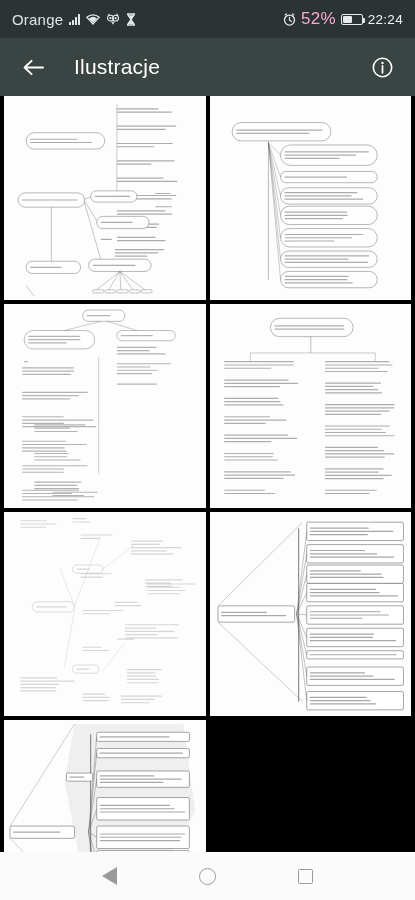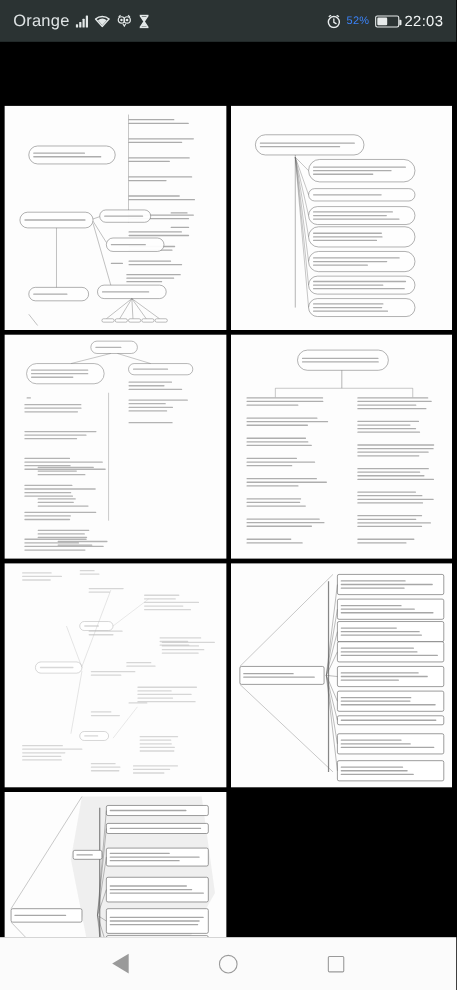--- a/index.html
+++ b/index.html
@@ -14,21 +14,21 @@
   
   .statusbar {
     height: 38px; background: #2b3333;
     display: flex; align-items: center;
     padding: 0 12px; color: #e8eced;
   }
   .sb-left { display: flex; align-items: center; gap: 6px; }
   .sb-right { display: flex; align-items: center; gap: 5px; margin-left: auto; }
   .sb-carrier { font-size: 15px; letter-spacing: .2px; color: #dfe4e5; }
   .sb-ic { display: inline-flex; align-items: center; justify-content: center; }
-  .sb-text { font-size: 10px; color: #3b82f6; letter-spacing: .2px; text-align: center; }
+  .sb-text { font-size: 17px; color: #f9a8d4; letter-spacing: .2px; text-align: center; }
   .sb-clock { font-size: 13.5px; color: #f2f6f6; letter-spacing: .3px; }
 
   
   .bars { display: flex; align-items: flex-end; gap: 1px; height: 11px; }
   .bars i { display: block; width: 2px; background: #e3e8e8; border-radius: .5px; }
   .bars i:nth-child(1) { height: 3px; }
   .bars i:nth-child(2) { height: 5px; }
   .bars i:nth-child(3) { height: 8px; }
   .bars i:nth-child(4) { height: 11px; }
 
@@ -129,24 +129,39 @@
         <svg width="13" height="13" viewBox="0 0 14 14">
           <circle cx="7" cy="7.6" r="5.4" fill="none" stroke="#e8eced" stroke-width="1.4"></circle>
           <path d="M7 4.6V7.8l2.2 1.3" stroke="#e8eced" stroke-width="1.3" fill="none" stroke-linecap="round"></path>
           <path d="M2 2.4 4.2 .9M12 2.4 9.8 .9" stroke="#e8eced" stroke-width="1.4" fill="none"></path>
         </svg>
       </span>
       <span class="sb-text">52%</span>
       <span class="batt">
           <b style="width: 52%;"></b>
         </span>
-      <span class="sb-clock">22:03</span>
+      <span class="sb-clock">22:24</span>
     </div>
   </div>
 
+  <div class="appbar">
+    <div class="appbar-back">
+      <svg width="23" height="19" viewBox="0 0 24 20">
+        <path d="M22 10H3M10 3 2.6 10 10 17" stroke="#ffffff" stroke-width="2" fill="none" stroke-linecap="round" stroke-linejoin="round"></path>
+      </svg>
+    </div>
+    <div class="appbar-title">Ilustracje</div>
+    <div class="appbar-info">
+      <svg width="23" height="23" viewBox="0 0 24 24">
+        <circle cx="12" cy="12" r="9.6" fill="none" stroke="#ffffff" stroke-width="1.7"></circle>
+        <circle cx="12" cy="7.3" r="1.25" fill="#ffffff"></circle>
+        <path d="M12 10.3v7.2" stroke="#ffffff" stroke-width="1.8" stroke-linecap="round"></path>
+      </svg>
+    </div>
+  </div>
 
   <div class="grid" id="gallery-grid">
       <div class="cell">
         <div class="thumb">
           <svg viewBox="0 0 200 200" preserveAspectRatio="none">
             <g>
               <rect x="22" y="36" width="78" height="16" rx="8" fill="#fff" stroke="#6a6a6a" stroke-width="0.5" opacity="0.95"></rect>
               <rect x="26" y="41.8" width="46.74137822150442" height="1.15" fill="#6a6a6a" opacity="0.55" rx="0.5"></rect>
               <rect x="26" y="45" width="61.44223098210569" height="1.15" fill="#6a6a6a" opacity="0.55" rx="0.5"></rect>
               <rect x="14" y="95" width="66" height="14" rx="7" fill="#fff" stroke="#6a6a6a" stroke-width="0.5" opacity="0.95"></rect>

